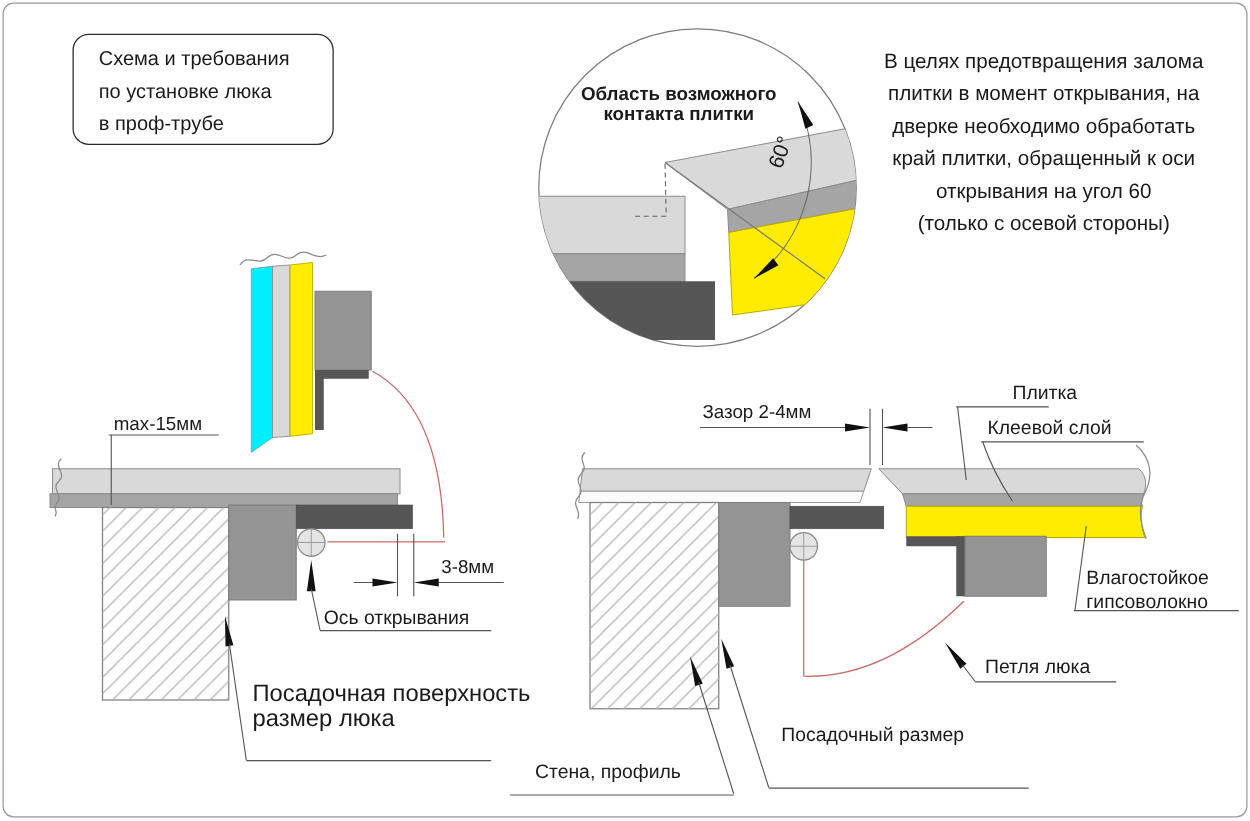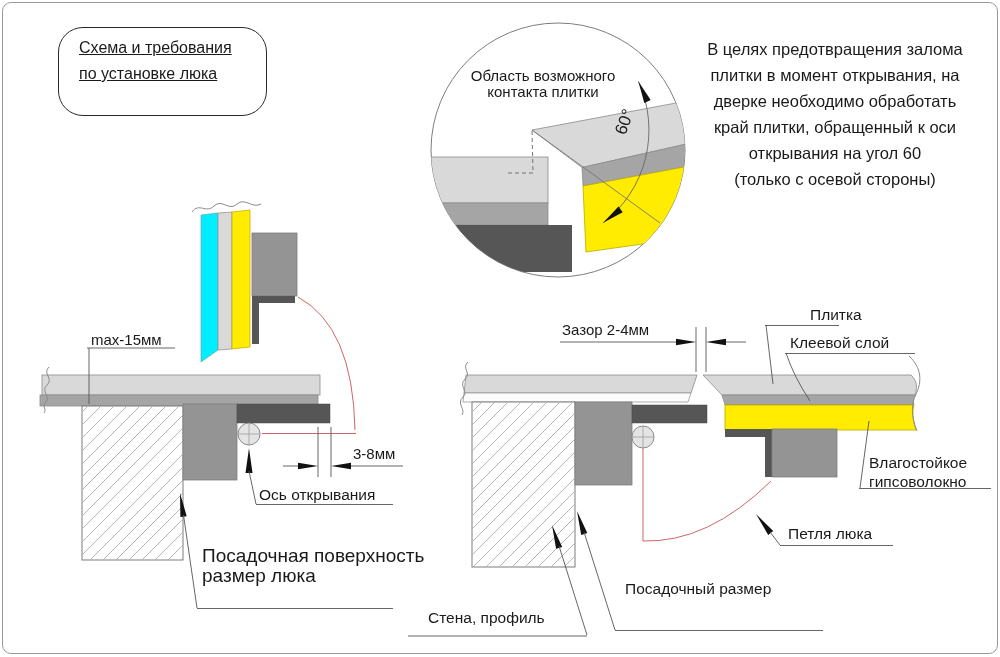--- a/index.html
+++ b/index.html
@@ -4,26 +4,26 @@
 <style>
   html,body{margin:0;padding:0;background:#fff;}
   #page{position:relative;width:1000px;height:657px;background:#fff;overflow:hidden;
         font-family:"Liberation Sans",sans-serif;color:#1a1a1a;}
   #border-frame{position:absolute;left:2px;top:2px;width:994px;height:650px;
         border:1px solid #9a9a9a;border-radius:9px;pointer-events:none;}
   svg{position:absolute;left:0;top:0;}
   .lbl{position:absolute;white-space:nowrap;font-size:15.5px;line-height:20px;}
   .lbl.small{font-size:15px;}
   #title-box{position:absolute;left:58px;top:27px;width:209px;height:89px;
-        border:1.4px solid #2a2a2a;border-radius:25px;box-sizing:border-box;
-        padding:7px 0 0 20px;font-size:16px;line-height:26px;text-decoration:underline;}
+        border:1.4px solid #2a2a2a;border-radius:13px;box-sizing:border-box;
+        padding:7px 0 0 20px;font-size:16px;line-height:26px;}
   #note-block{position:absolute;left:678px;top:8px;width:314px;text-align:center;
         font-size:16.5px;line-height:26px;margin-top:28px;}
   #detail-label{position:absolute;left:450px;top:68px;width:186px;text-align:center;
-        font-size:15px;line-height:16px;}
+        font-size:15px;line-height:16px;font-weight:bold;}
   #angle-label{position:absolute;left:612px;top:112px;font-size:17px;
         transform:rotate(-70deg);transform-origin:center;}
   #seat-left{position:absolute;left:202px;top:546px;font-size:19px;line-height:20px;}
   #gypsum-label{position:absolute;left:869px;top:453px;font-size:15.5px;line-height:19px;}
   #seat-right{position:absolute;left:625px;top:579px;font-size:15.5px;line-height:20px;}
 </style>
 </head>
 <body>
 
 <div id="page">
@@ -145,20 +145,21 @@
 
       <path d="M638.4,81.4 A117 117 0 0 1 603.2,222.8" fill="none" stroke="#666" stroke-width="0.9"></path>
       <polygon points="638.4,81.4 650.7,99.9 644.3,102.9" fill="#111"></polygon>
       <polygon points="603.2,222.8 622.7,212.2 618.5,206.6" fill="#111"></polygon>
     </g>
   </svg>
 
   <div id="title-box">
     <div>Схема и требования</div>
     <div>по установке люка</div>
+    <div>в проф-трубе</div>
   </div>
 
   <div id="note-block">
     <div>В целях предотвращения залома</div>
     <div>плитки в момент открывания, на</div>
     <div>дверке необходимо обработать</div>
     <div>край плитки, обращенный к оси</div>
     <div>открывания на угол 60</div>
     <div>(только с осевой стороны)</div>
   </div>

